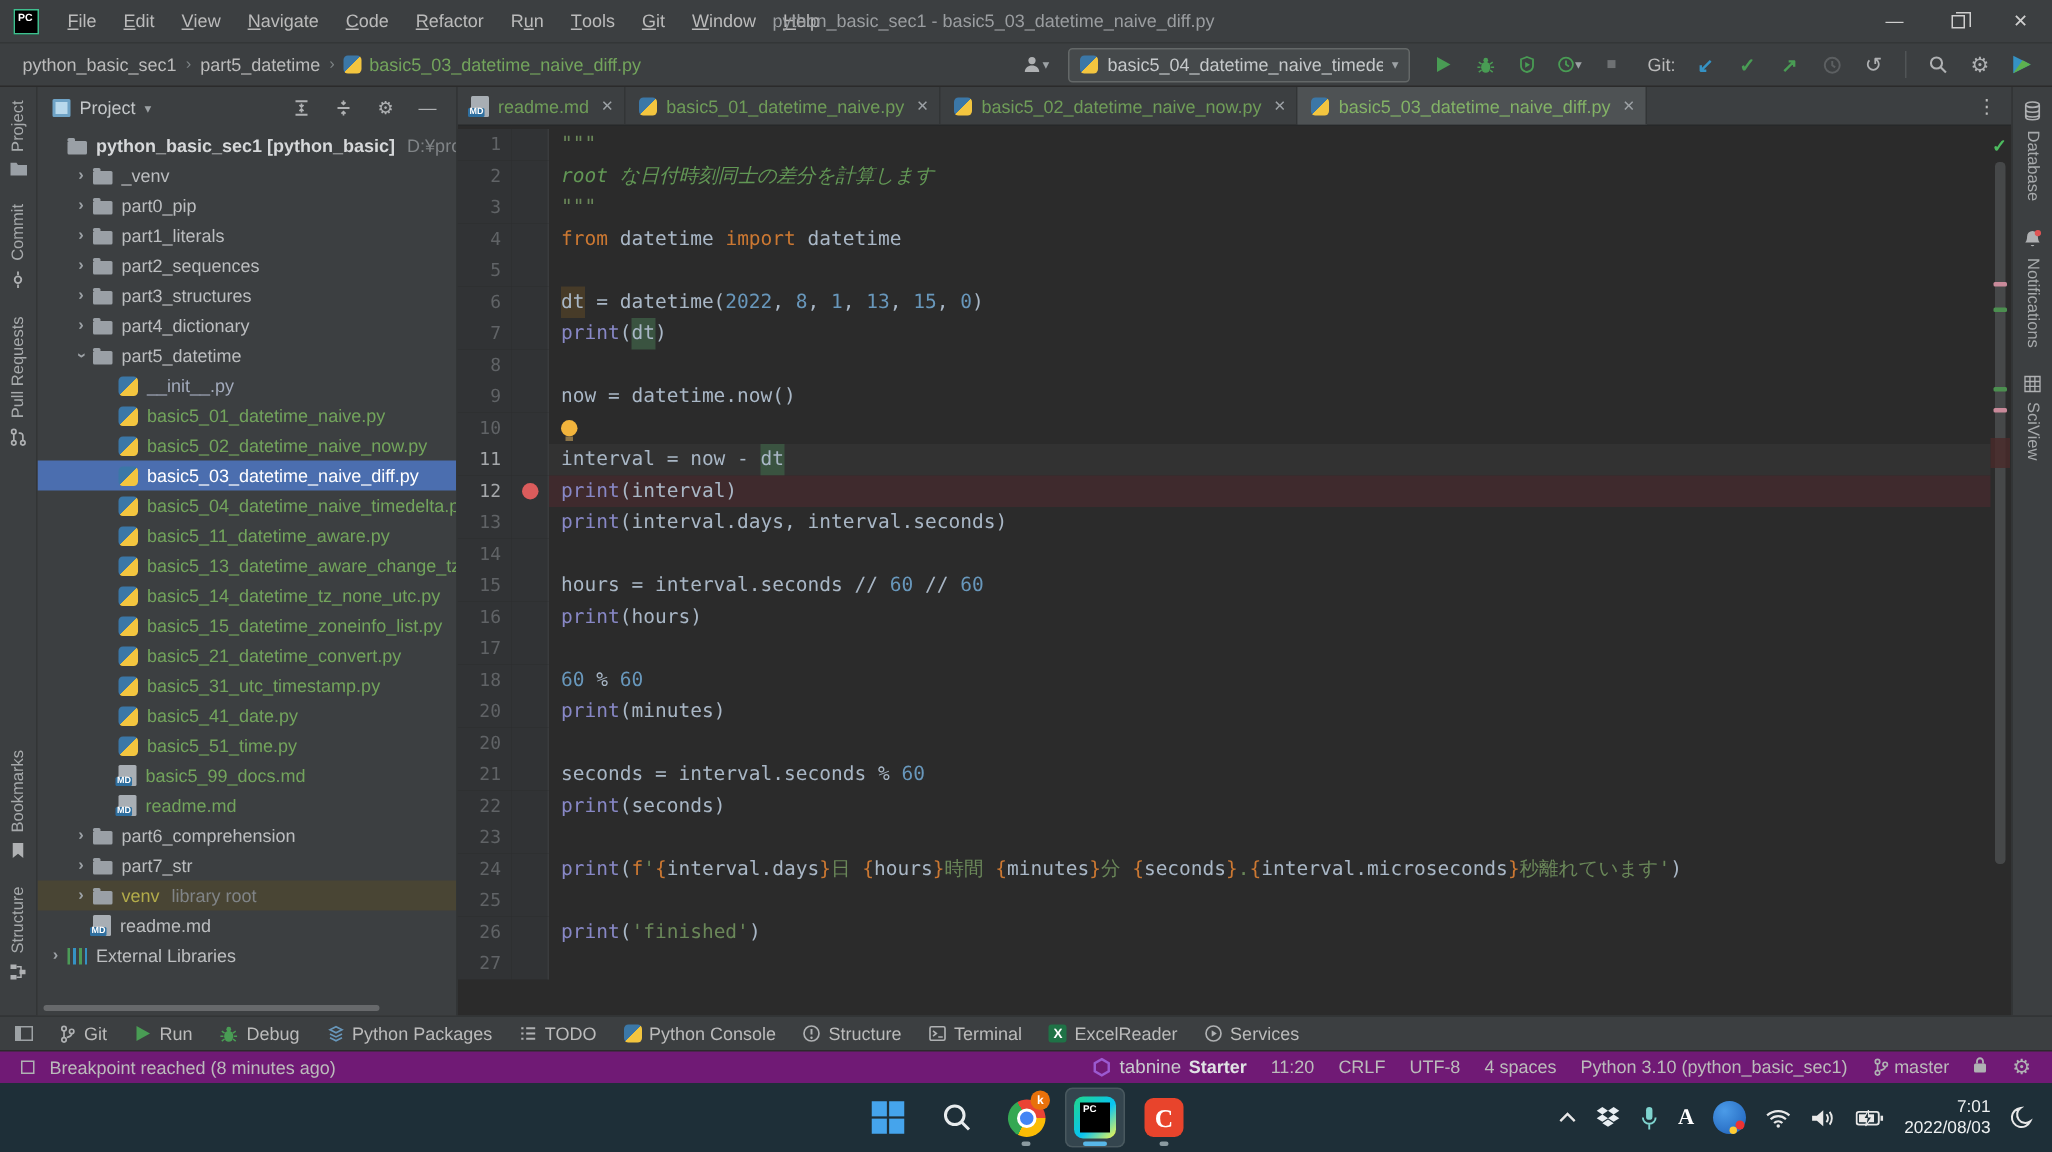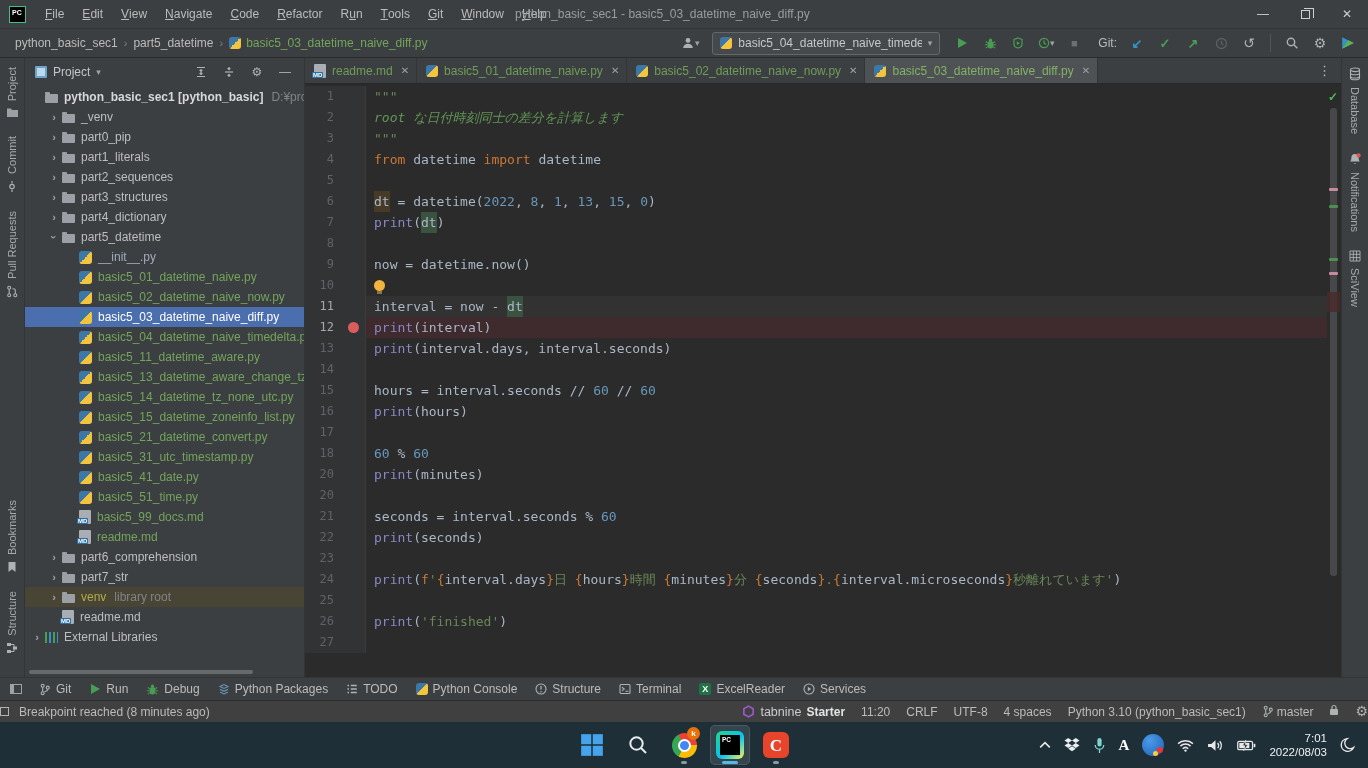--- a/index.html
+++ b/index.html
@@ -102,23 +102,23 @@
   .estripe{width:14px;flex:none;position:relative}
   .echeck{position:absolute;top:6px;left:1px;color:#4dbb5f;font-size:12px;font-weight:bold}
   .ethumb{position:absolute;top:24px;left:3px;width:7px;height:468px;background:#5d6062;opacity:.55;border-radius:3px}
   .emark{position:absolute;left:2px;width:9px;height:3px;border-radius:1px}
   .eband{position:absolute;left:0;width:13px;height:20px;background:#4a2a2a;opacity:.8}
 
   
   .toolwins{height:23px;background:#3c3f41;border-top:1px solid #323536;display:flex;align-items:center;flex:none;padding-left:4px}
   .twbtn{display:flex;align-items:center;gap:5px;padding:0 9px;height:100%;color:#bbb}
   .corner-ic{width:12px;height:10px;border:1px solid #9da2a5;border-left-width:4px;margin:0 8px 0 6px}
-  .statusbar{height:22px;background:#404040;border-top:1px solid #2b2b2b;display:flex;align-items:center;flex:none;padding:0 0;color:#bbb}
+  .statusbar{height:22px;background:#701a75;border-top:1px solid #2b2b2b;display:flex;align-items:center;flex:none;padding:0 14px;color:#bbb}
   .sq-ic{width:9px;height:9px;border:1.5px solid #afb1b3;margin-right:10px}
-  .stat-right{margin-left:auto;display:flex;align-items:center;gap:16px}
+  .stat-right{margin-left:auto;display:flex;align-items:flex-start;gap:16px}
   .tabnine{display:flex;align-items:center;gap:5px}
   .tabnine .brand{color:#c8cbcd;font-size:12.5px}
   .tabnine .plan{font-weight:bold;color:#e0e2e4}
   .branchseg{display:flex;align-items:center;gap:3px}
 
   
   .taskbar{height:46px;background:#1e2f38;flex:none;position:relative;display:flex;align-items:center}
   .tb-center{position:absolute;left:50%;top:0;transform:translateX(-50%);height:100%;display:flex;align-items:center;gap:6px}
   .tbicon{width:40px;height:40px;display:flex;align-items:center;justify-content:center;position:relative;border-radius:5px}
   .tbicon.active{background:#34454e;box-shadow:inset 0 0 0 1px #49595f}

